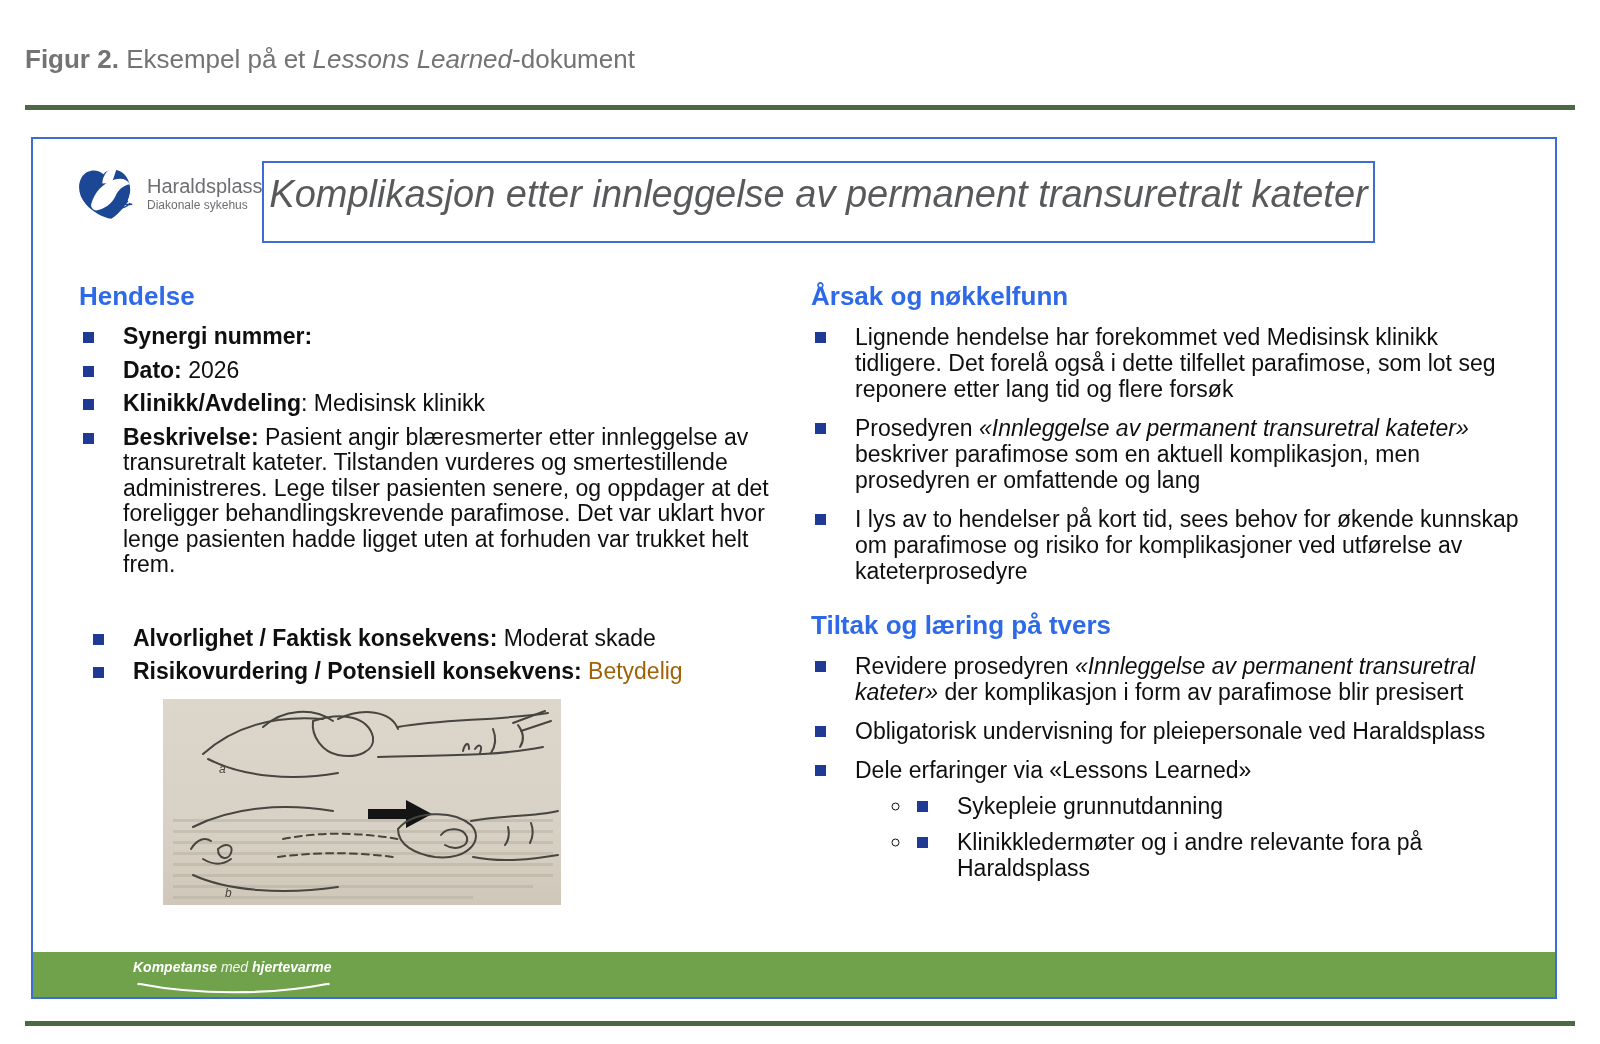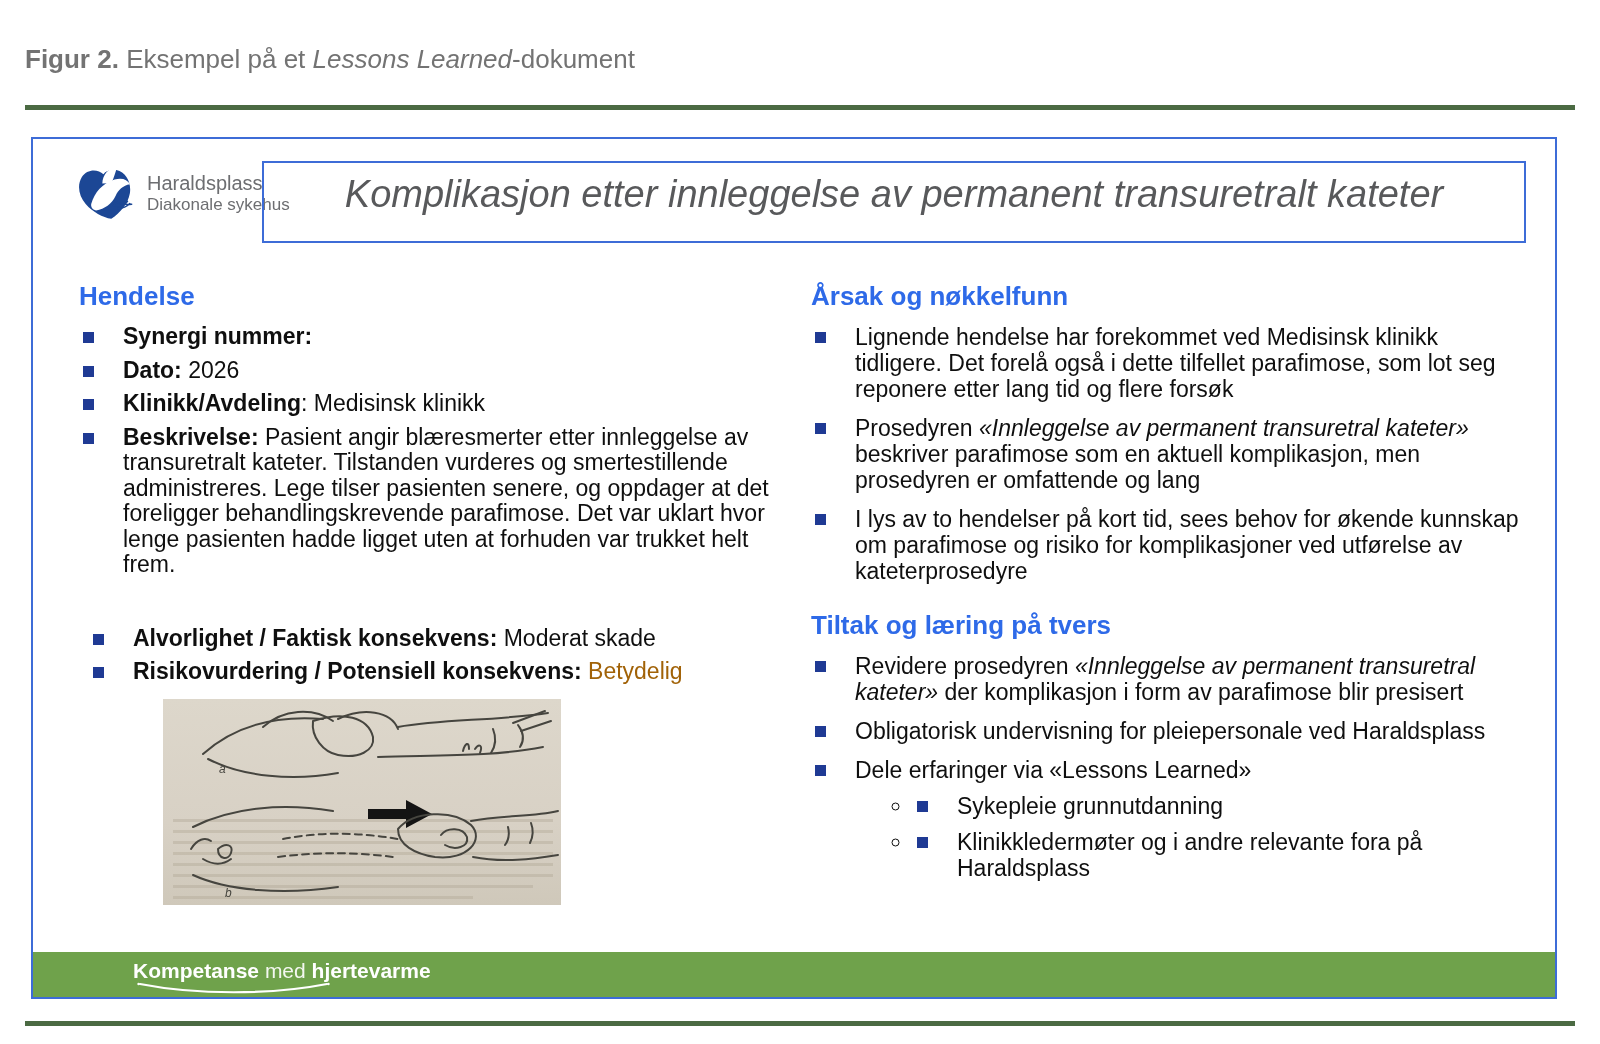--- a/index.html
+++ b/index.html
@@ -15,24 +15,24 @@
   .hr-top{top:105px;}
   .hr-bottom{top:1021px;}
 
   
   .slide{position:absolute;left:31px;top:137px;width:1526px;height:862px;border:2px solid #3d6cd7;background:#fff;box-sizing:border-box;}
 
   
   .logo{position:absolute;left:44px;top:26px;display:flex;align-items:center;gap:12px;}
   .logo-mark{width:58px;height:58px;flex:0 0 auto;}
   .logo-name{font-size:20px;color:#6d6e71;line-height:1.08;}
-  .logo-sub{font-size:17px;color:#6d6e71;}
+  .logo-sub{font-size:12px;color:#6d6e71;}
 
   
-  .title-box{position:absolute;left:229px;top:22px;width:1264px;height:82px;border:2px solid #3d6cd7;box-sizing:border-box;display:flex;justify-content:center;align-items:flex-start;padding-top:10px;}
+  .title-box{position:absolute;left:229px;top:22px;width:1113px;height:82px;border:2px solid #3d6cd7;box-sizing:border-box;display:flex;justify-content:center;align-items:flex-start;padding-top:10px;}
   .title-box .t{font-size:38px;font-style:italic;color:#58595b;white-space:nowrap;}
 
   
   .col{position:absolute;top:142px;}
   .col-left{left:46px;width:696px;}
   .col-right{left:778px;width:708px;}
   .section-h{font-size:26px;font-weight:bold;color:#2e6ae8;margin:0 0 12px 0;}
   .section-h.mt{margin-top:26px;}
 
   ul.bullets{list-style:none;margin:0;padding:0;font-size:23px;line-height:25.5px;}
@@ -47,21 +47,21 @@
   ul.sub{margin:10px 0 0 58px;padding:0;}
   ul.sub>li{position:relative;padding-left:44px;margin-bottom:10px;}
   ul.sub>li::before{content:"";position:absolute;left:4px;top:8px;width:11px;height:11px;background:#1f3a94;}
 
   
   .photo{position:absolute;left:130px;top:560px;width:398px;height:206px;box-shadow:0 0 0 1px #c9c3b6 inset;}
   .photo svg{display:block;width:100%;height:100%;}
 
   
   .footer-bar{position:absolute;left:0;bottom:0;width:100%;height:45px;background:#6fa24b;}
-  .tagline{position:absolute;left:100px;top:7px;color:#fff;font-size:21px;white-space:nowrap;}
+  .tagline{position:absolute;left:100px;top:7px;color:#fff;font-size:14px;font-style:italic;white-space:nowrap;}
   .tag-b{font-weight:bold;}
   .tag-l{font-weight:normal;opacity:.92;}
   .swoosh{position:absolute;left:103px;top:29px;}
 </style>
 </head>
 <body>
 
 <div class="caption"><span class="cap-b">Figur 2.</span><span> Eksempel på et </span><span class="cap-i">Lessons Learned</span><span>-dokument</span></div>
 
 <div class="hr hr-top"></div>

